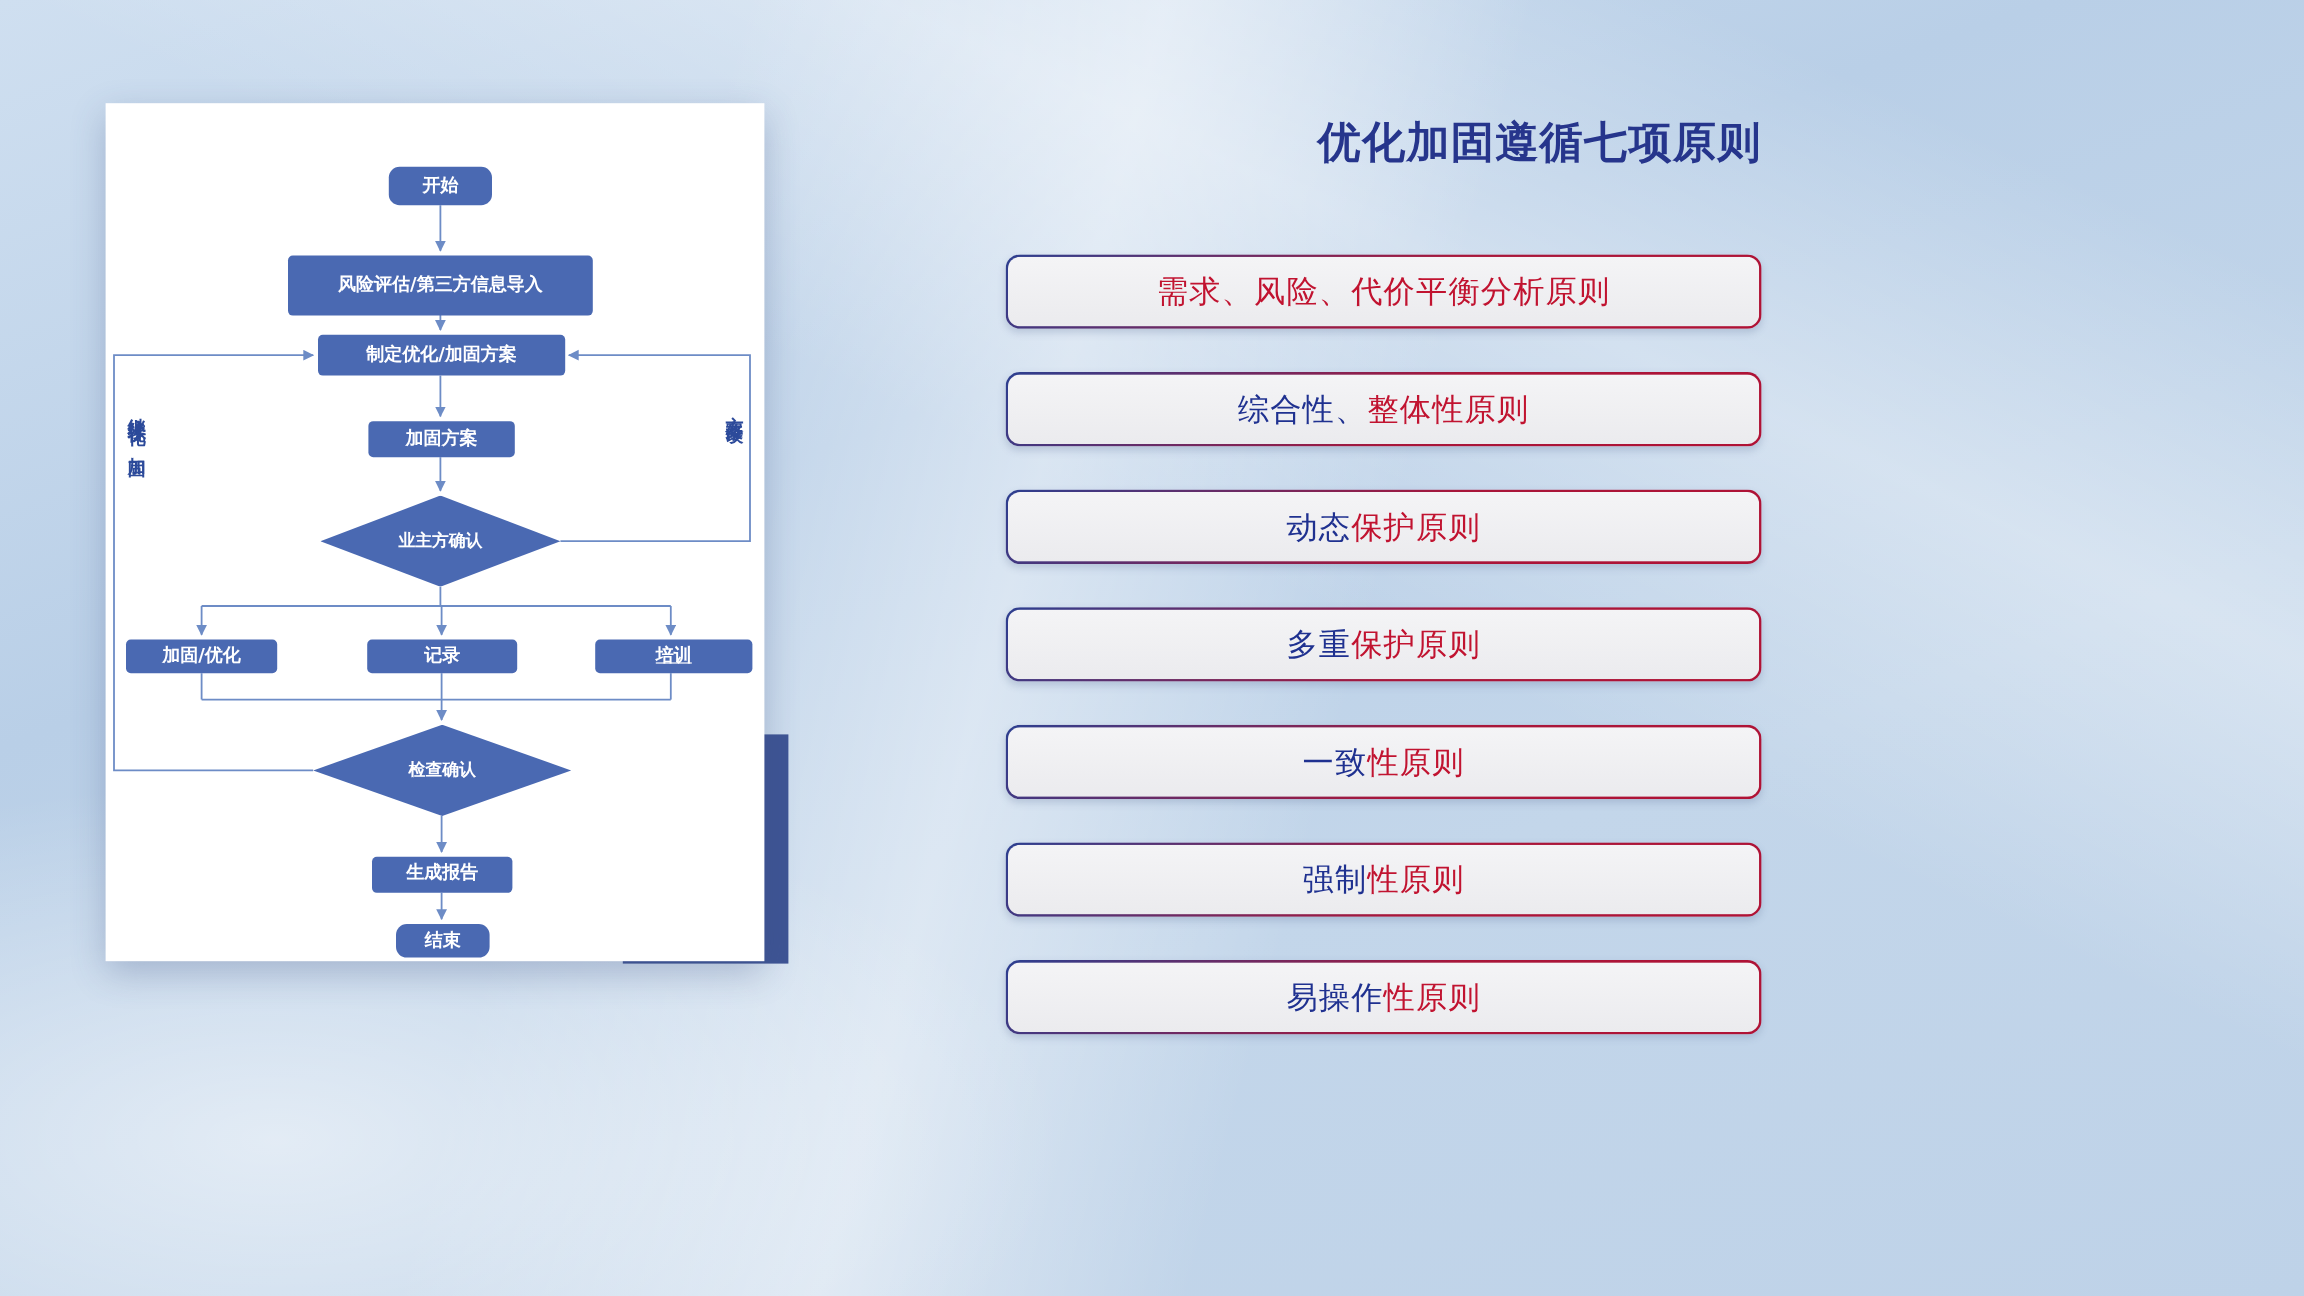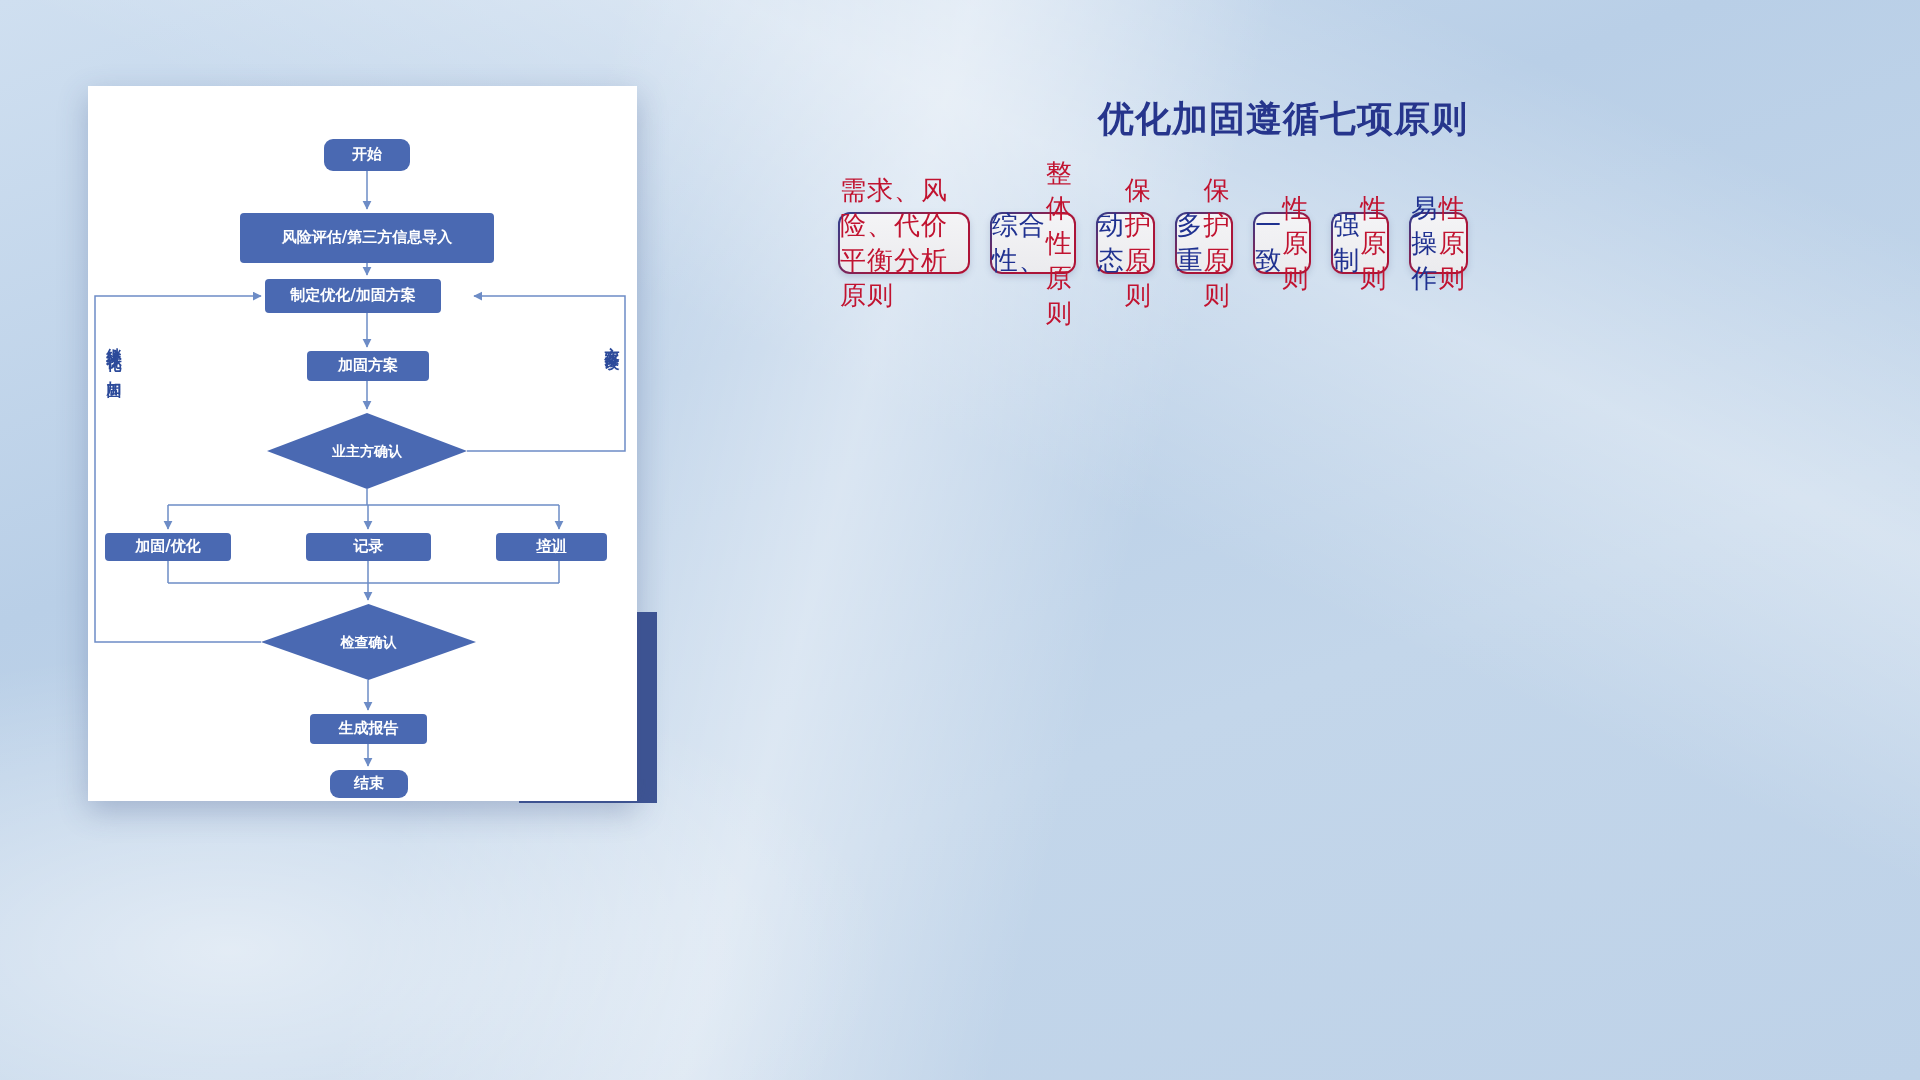--- a/index.html
+++ b/index.html
@@ -36,39 +36,39 @@
     border-radius:0;font-size:14px;
   }
   .v-label{
     position:absolute;writing-mode:vertical-lr;text-orientation:upright;
     color:#2c4a9a;font-weight:bold;font-size:15px;letter-spacing:3px;z-index:3;
   }
 
   
   .n-start   {left:236px;top:53px;width:86px;height:32px;}
   .n-risk    {left:152px;top:127px;width:254px;height:50px;text-align:center;}
-  .n-plan    {left:177px;top:193px;width:176px;height:34px;}
+  .n-plan    {left:177px;top:193px;width:206px;height:34px;}
   .n-submit  {left:219px;top:265px;width:122px;height:30px;}
   .n-owner   {left:179px;top:327px;width:200px;height:76px;}
   .n-harden  {left:17px;top:447px;width:126px;height:28px;}
   .n-record  {left:218px;top:447px;width:125px;height:28px;}
-  .n-train   {left:408px;top:447px;width:111px;height:28px;text-decoration:underline;}
+  .n-train   {left:408px;top:447px;width:131px;height:28px;text-decoration:underline;}
   .n-check   {left:173px;top:518px;width:215px;height:76px;}
   .n-report  {left:222px;top:628px;width:117px;height:30px;font-family:Liberation Serif, serif;}
   .n-end     {left:242px;top:684px;width:78px;height:28px;}
   .lbl-left  {left:16px;top:250px;height:200px;}
   .lbl-right {left:514px;top:248px;height:160px;}
 
   
   .right-panel{position:absolute;left:838px;top:95px;width:630px;z-index:2;}
   .panel-title{
     text-align:right;font-size:36px;font-weight:bold;color:#26358c;
     margin:0 0 68px 0;letter-spacing:1px;
   }
-  .principles{display:flex;flex-direction:row;gap:20px;}
+  .principles{display:flex;flex-direction:column;gap:36px;}
   .principle-box{
     height:58px;border-radius:12px;display:flex;align-items:center;justify-content:center;
     border:2px solid transparent;
     background:
       linear-gradient(180deg,#f4f4f6 0%,#ebebee 100%) padding-box,
       linear-gradient(135deg,#2c3f90 0%,#a8163a 55%,#b01235 100%) border-box;
     box-shadow:0 3px 6px rgba(90,110,150,0.25);
     font-size:26px;letter-spacing:1px;
   }
   .p-blue{color:#1f3190;}

